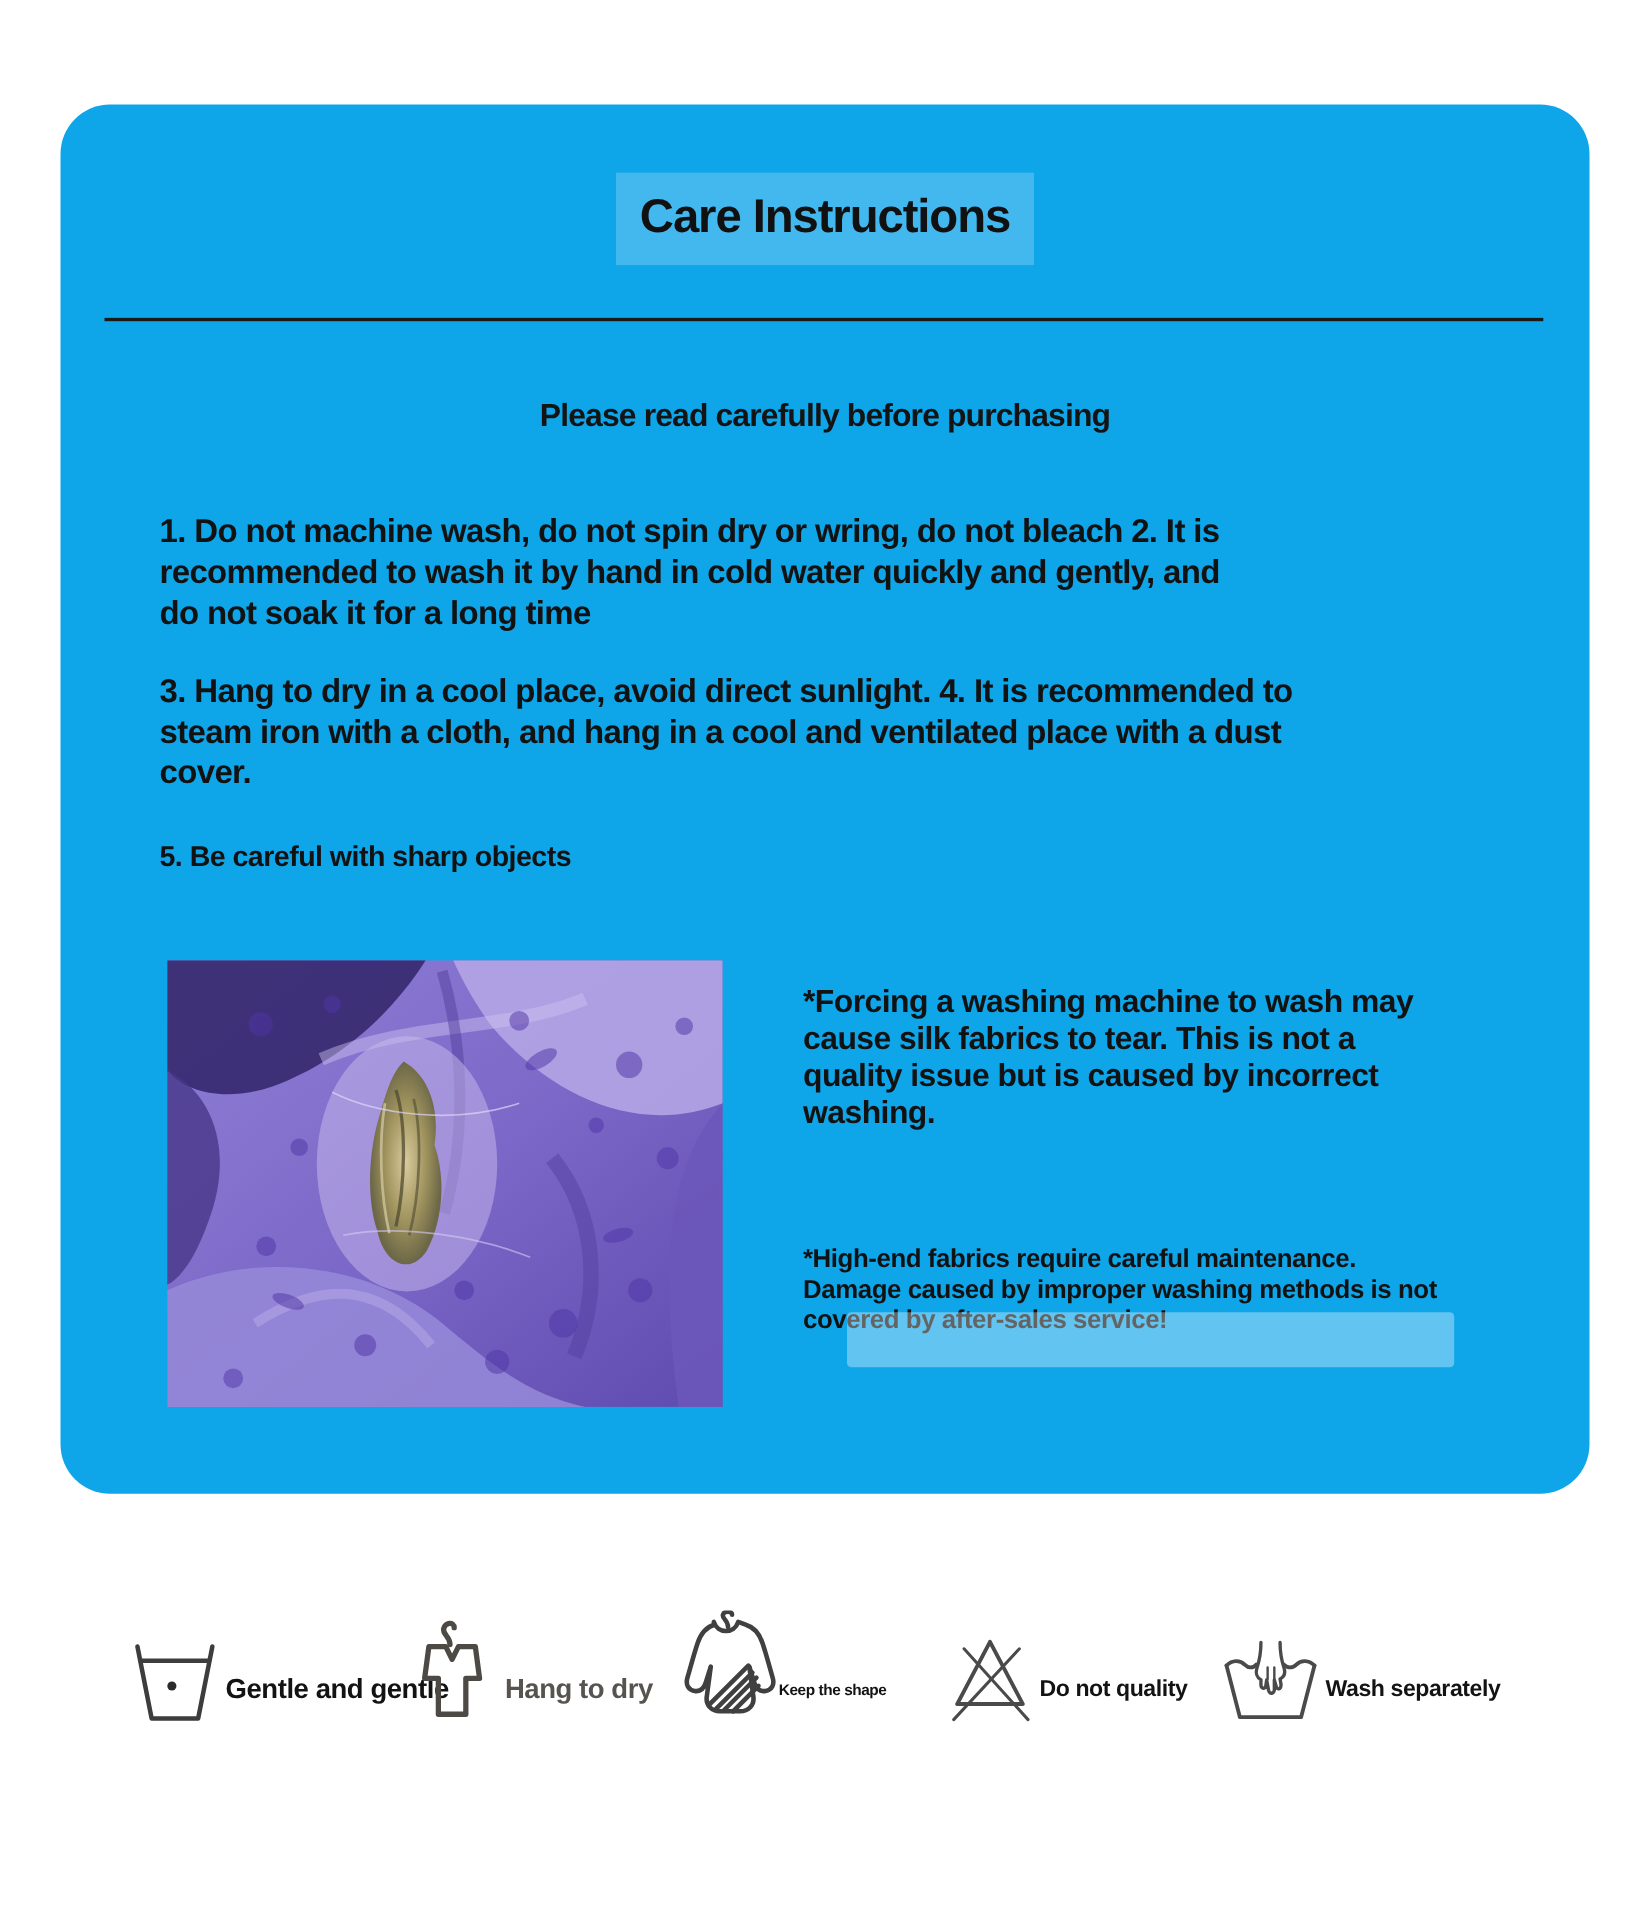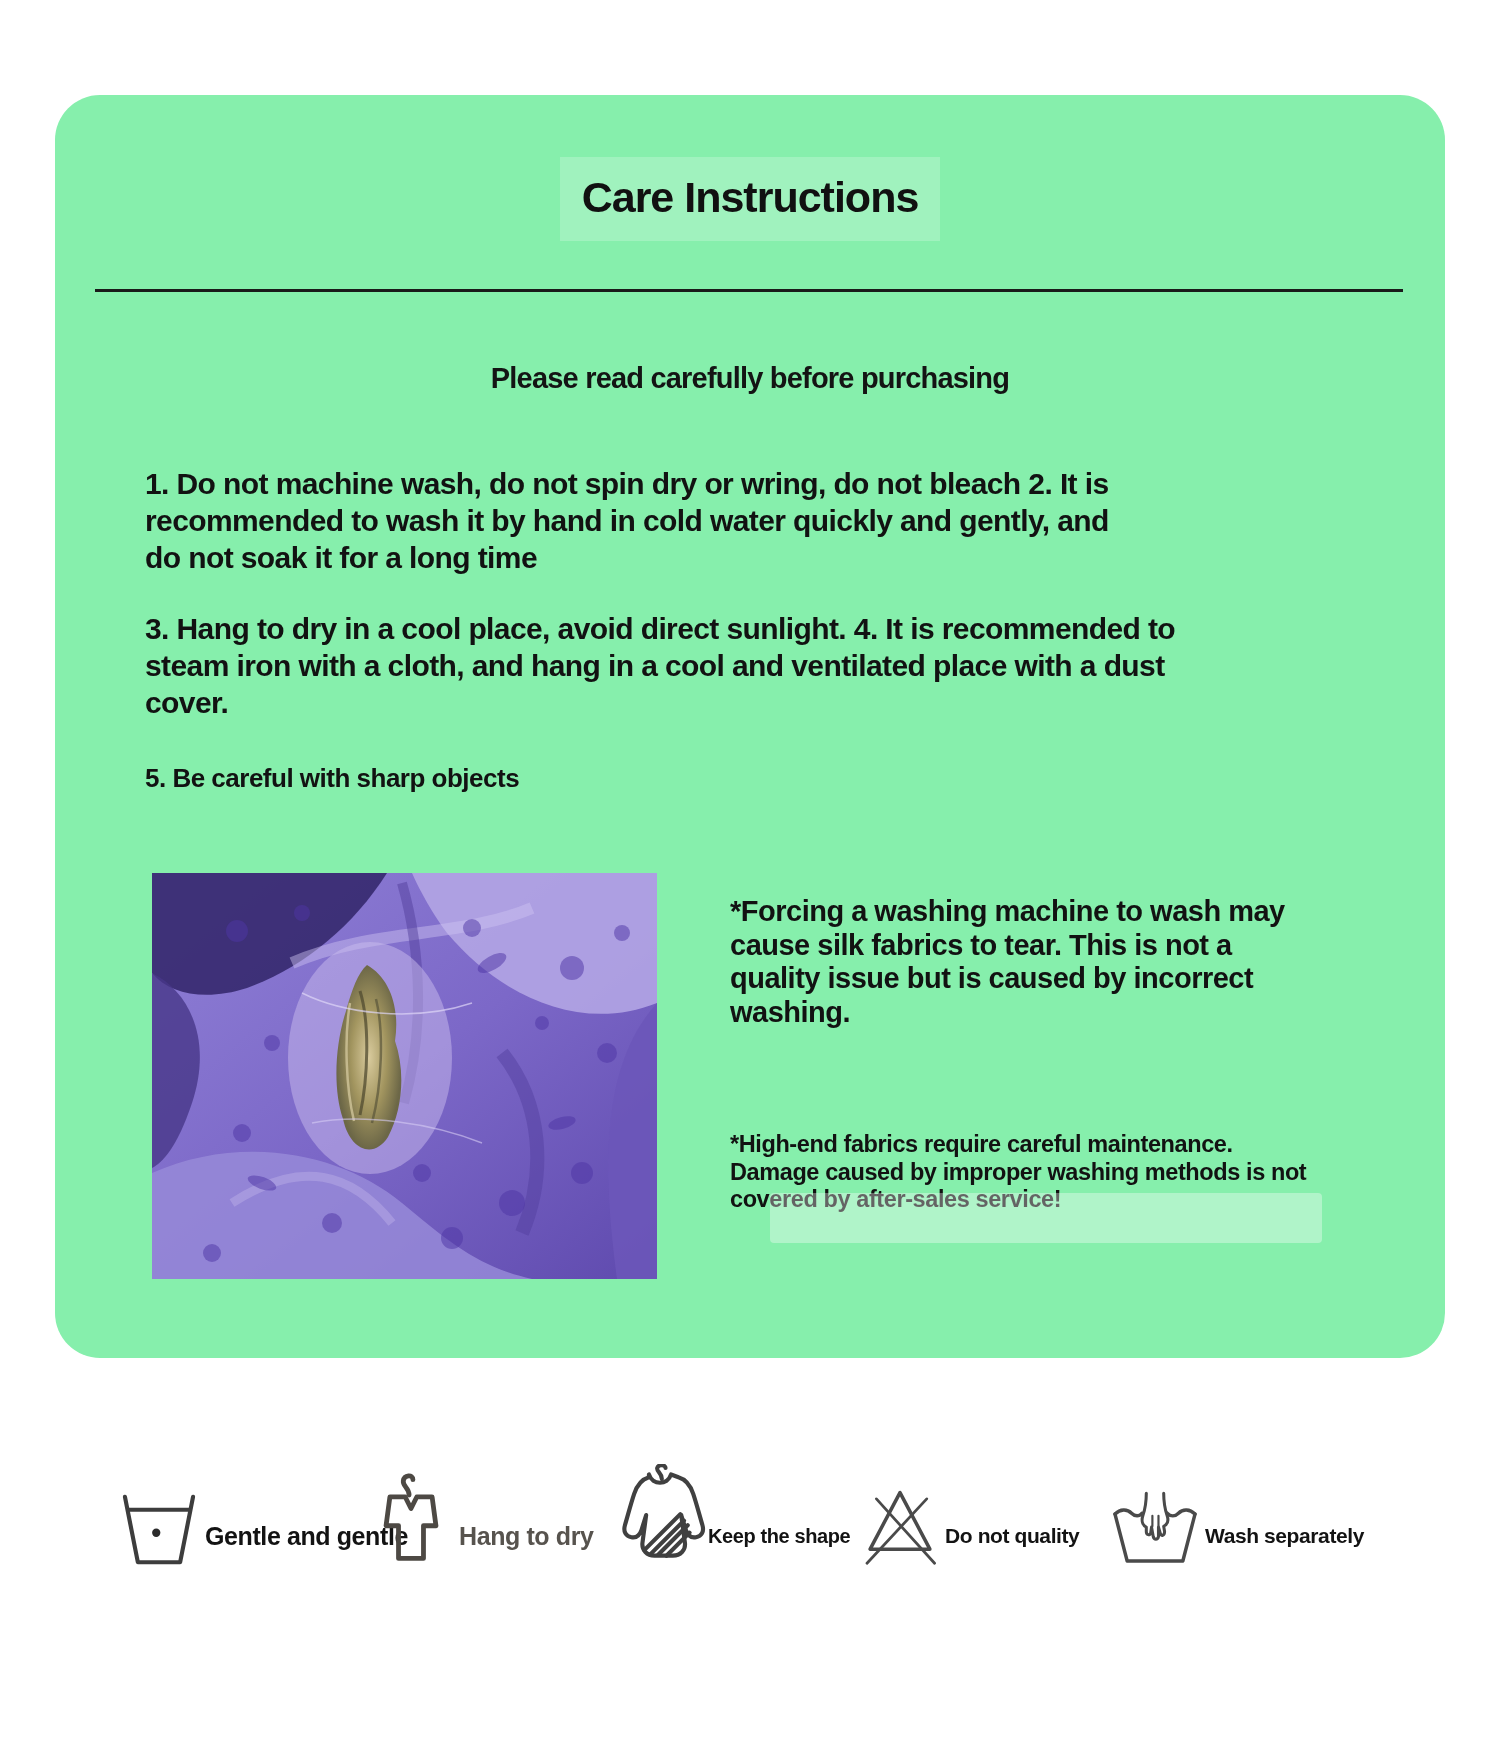--- a/index.html
+++ b/index.html
@@ -1,19 +1,19 @@
 <!DOCTYPE html>
 <html><head>
 <meta charset="utf-8">
 <style>
   html,body{margin:0;padding:0;background:#ffffff;}
   .page{position:relative;width:1500px;height:1746px;background:#ffffff;overflow:hidden;
         font-family:"Liberation Sans",sans-serif;color:#141414;}
   .card{position:absolute;left:55px;top:95px;width:1390px;height:1263px;
-        background:#86efac;border-radius:45px;}
+        background:#0ea5e9;border-radius:45px;}
   .title-glow{position:absolute;left:505px;top:62px;width:380px;height:84px;
         background:rgba(255,255,255,0.22);}
   .title{position:absolute;left:0;top:78px;width:100%;text-align:center;margin:0;
         font-size:43px;font-weight:700;letter-spacing:-1px;color:#111;}
   .divider{position:absolute;left:40px;right:42px;top:194px;margin:0;border:none;
         border-top:3px solid #1a1a1a;}
   .subtitle{position:absolute;left:0;top:267px;width:100%;text-align:center;margin:0;
         font-size:29px;font-weight:700;letter-spacing:-0.8px;}
   .para{position:absolute;margin:0;font-weight:700;white-space:pre-line;color:#121212;}
   .p1{left:90px;top:370px;width:1180px;font-size:30px;line-height:37px;letter-spacing:-0.6px;}
@@ -25,21 +25,21 @@
   .warn2{left:675px;top:988px;width:640px;font-size:23.5px;line-height:27.5px;letter-spacing:-0.4px;margin-top:48px;}
   .band{position:absolute;left:715px;top:1098px;width:552px;height:50px;
         background:rgba(255,255,255,0.35);border-radius:4px;}
   .icon-col{position:absolute;top:1468px;width:240px;display:flex;flex-direction:row;
         align-items:center;}
   .col1{left:113px;} .col2{left:363px;} .col3{left:612px;} .col4{left:855px;} .col5{left:1105px;}
   .icon-box{height:100px;display:flex;align-items:flex-end;justify-content:center;}
   .icon-label{margin-top:36px;font-weight:700;color:#131313;letter-spacing:-0.4px;white-space:nowrap;}
   .col1 .icon-label,.col2 .icon-label{font-size:25px;}
   .col2 .icon-label{color:#57534e;}
-  .col3 .icon-label{font-size:20px;text-align:center;}
+  .col3 .icon-label{font-size:14px;text-align:center;}
   .col4 .icon-label,.col5 .icon-label{font-size:21px;}
   svg{display:block;}
 </style>
 </head>
 <body>
 
 <div class="page">
 
   <section class="card">
     <div class="title-glow"></div>

